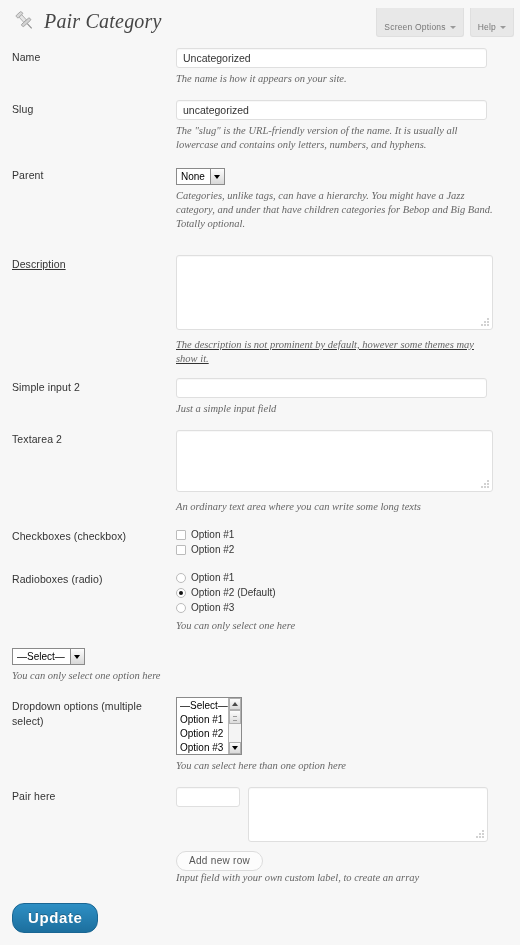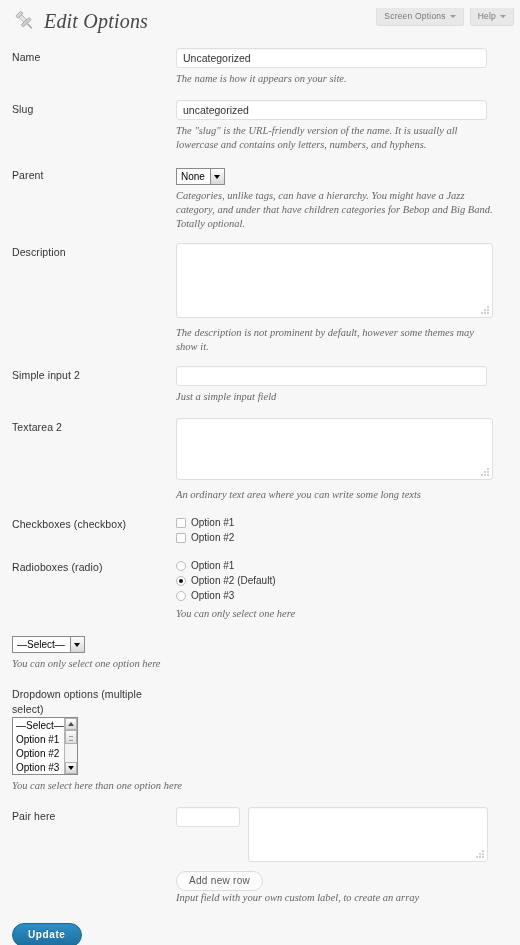--- a/index.html
+++ b/index.html
@@ -18,21 +18,21 @@
   .screen-meta {
     position: absolute; top: 0; right: 6px;
     display: flex; gap: 6px;
   }
   .meta-btn {
     display: flex; align-items: center; gap: 3px;
     background: #e8e8e8;
     border: 1px solid #dfdfdf;
     border-top: none;
     border-radius: 0 0 3px 3px;
-    padding: 4px 7px 4px 7px;
+    padding: 15px 7px 4px 7px;
     font-size: 8.5px;
     color: #777;
     line-height: 1;
     cursor: pointer;
     letter-spacing: .2px;
   }
   .meta-btn .caret {
     width: 0; height: 0;
     border-left: 3px solid transparent;
     border-right: 3px solid transparent;
@@ -251,21 +251,21 @@
     letter-spacing: .3px;
     font-family: "Liberation Sans", sans-serif;
   }
 
   .btn-primary {
     display: inline-block;
     background: linear-gradient(#2e8fc4, #1c6f9e);
     border: 1px solid #1a6693;
     border-radius: 12px;
     color: #fff;
-    font-size: 10px;
+    font-size: 15px;
     font-weight: bold;
     letter-spacing: .6px;
     padding: 5px 15px 6px 15px;
     cursor: pointer;
     text-shadow: 0 -1px 0 rgba(0,0,0,.25);
     font-family: "Liberation Sans", sans-serif;
   }
 
   .submit-area { margin: 18px 0 0 12px; }
 </style>
@@ -287,21 +287,21 @@
 
   <h1 class="page-title">
     <svg class="pin-icon" viewBox="0 0 26 26">
       <g transform="rotate(-42 13 13)">
         <rect x="9.5" y="3" width="7" height="3.2" rx="1" fill="#d8d8d8" stroke="#9a9a9a" stroke-width="0.8"></rect>
         <rect x="11.2" y="6.2" width="3.6" height="7" fill="#e6e6e6" stroke="#a5a5a5" stroke-width="0.8"></rect>
         <rect x="7.6" y="13.2" width="10.8" height="3" rx="1" fill="#d3d3d3" stroke="#9a9a9a" stroke-width="0.8"></rect>
         <line x1="13" y1="16.4" x2="13" y2="23" stroke="#8f8f8f" stroke-width="1.1"></line>
       </g>
     </svg>
-    <span>Edit Options</span>
+    <span>Pair Category</span>
   </h1>
 
   <div class="form">
 
     <div class="row" style="margin-top:12px;">
       <div class="row-label">Name</div>
       <div class="row-field">
         <input class="txt" type="text" value="Uncategorized" style="">
         <div class="desc">The name is how it appears on your site.</div>
       </div>
@@ -319,21 +319,21 @@
       <div class="row-label">Parent</div>
       <div class="row-field">
         <div class="sel">
           <span class="sel-text">None</span>
           <span class="sel-arrow"></span>
         </div>
         <div class="desc">Categories, unlike tags, can have a hierarchy. You might have a Jazz category, and under that have children categories for Bebop and Big Band. Totally optional.</div>
       </div>
     </div>
 
-    <div class="row" style="margin-top:12px;">
+    <div class="row" style="margin-top:24px;text-decoration:underline;">
       <div class="row-label">Description</div>
       <div class="row-field">
         <div class="ta-wrap">
           <textarea class="ta" rows="5" style="height: 75px;"></textarea>
           <span class="grip">
             <i style="left:6px;top:0"></i>
               <i style="left:3px;top:3px"></i>
               <i style="left:6px;top:3px"></i>
             <i style="left:0;top:6px"></i>
               <i style="left:3px;top:6px"></i>
@@ -406,21 +406,21 @@
     <div class="row" style="margin-top:13px;">
       <div class="row-field">
         <div class="sel">
           <span class="sel-text">—Select—</span>
           <span class="sel-arrow"></span>
         </div>
         <div class="desc">You can only select one option here</div>
       </div>
     </div>
 
-    <div class="row" style="margin-top:14px;flex-direction:column;">
+    <div class="row" style="margin-top:14px;">
       <div class="row-label">Dropdown options (multiple select)</div>
       <div class="row-field">
         <div class="listbox">
           <div class="lb-opts">
             <div>—Select—</div>
             <div>Option #1</div>
             <div>Option #2</div>
             <div>Option #3</div>
           </div>
           <div class="lb-scroll">

